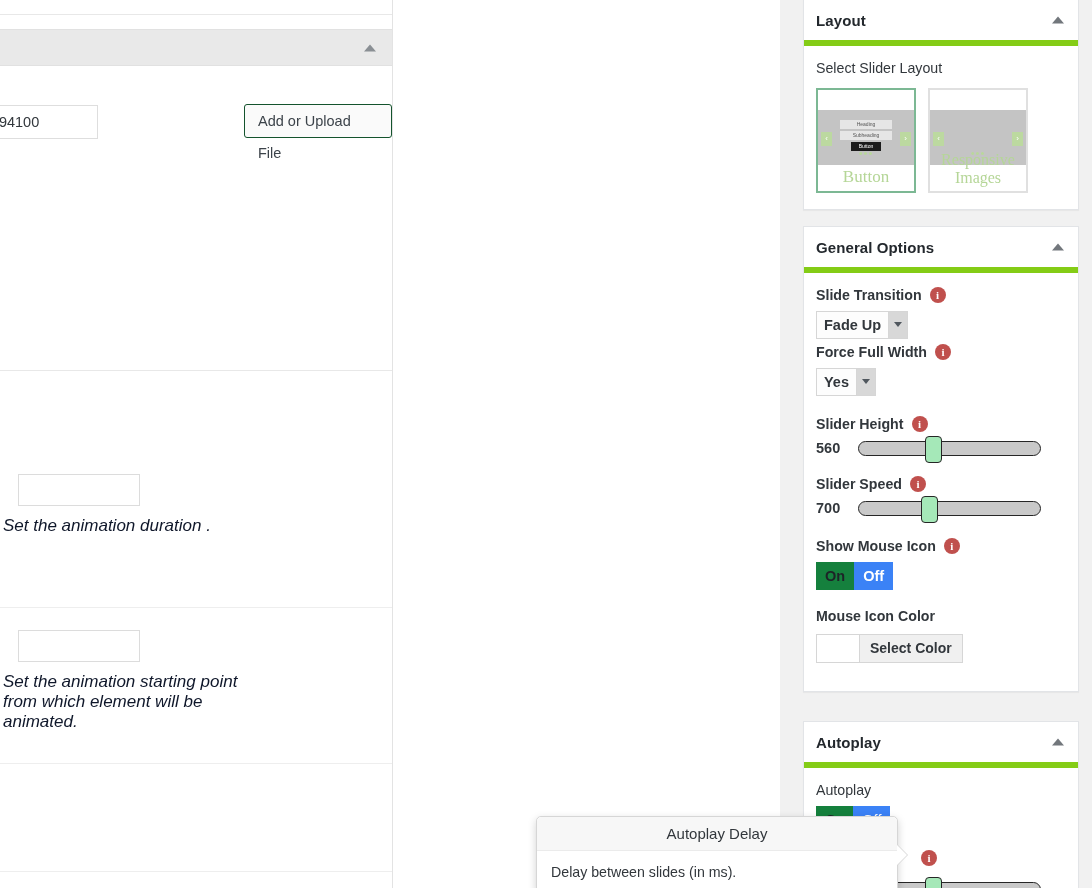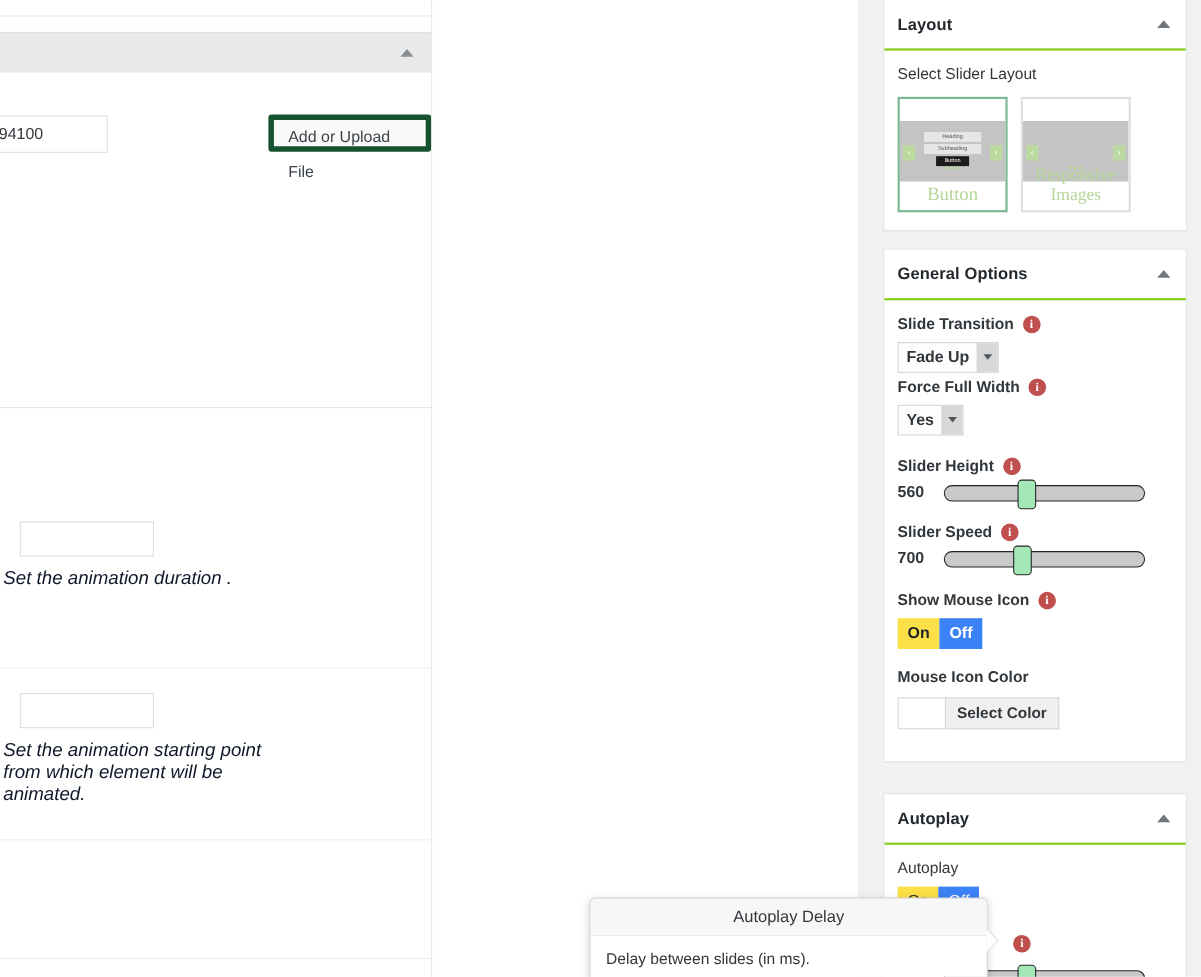--- a/index.html
+++ b/index.html
@@ -60,21 +60,21 @@
     font-size: 14.5px;
     color: #32373c;
     padding: 0 4px;
     line-height: 32px;
     white-space: nowrap;
     overflow: hidden;
   }
   .upload-btn {
     position: absolute; left: 313px; top: 38px;
     height: 34px; padding: 0 13px;
-    border: 5px solid #14532d;
+    border: 1px solid #14532d;
     background: #fafafa;
     border-radius: 3px;
     font-size: 14.5px;
     color: #3c434a;
     line-height: 32px;
     font-family: "Liberation Sans", sans-serif;
   }
 
   
   .field-row {
@@ -112,21 +112,21 @@
     background: #f1f1f1;
   }
   .panel {
     position: absolute; left: 803px; width: 276px;
     background: #ffffff;
     border: 1px solid #e2e4e7;
     box-shadow: 0 1px 1px rgba(0,0,0,.04);
   }
   .panel-head {
     height: 46px;
-    border-bottom: 2px solid #84cc16;
+    border-bottom: 6px solid #84cc16;
     position: relative;
     display: flex; align-items: center;
   }
   .panel-title {
     font-size: 15px;
     color: #23282d;
     font-weight: bold;
     margin-left: 12px;
     letter-spacing: .1px;
     font-family: "Liberation Sans", sans-serif;
@@ -287,21 +287,21 @@
   
   .onoff { display: flex; margin-top: 2px; }
   .onoff .seg {
     height: 28px; min-width: 34px;
     padding: 0 9px;
     font-size: 14.5px;
     line-height: 28px;
     text-align: center;
     font-family: "Liberation Sans", sans-serif;
   }
-  .onoff .on  { background: #fde047; color: #1d2327; }
+  .onoff .on  { background: #15803d; color: #1d2327; }
   .onoff .off { background: #3b82f6; color: #ffffff; }
 
   
   .colorpick { display: inline-flex; margin-top: 2px; }
   .colorpick .swatch {
     width: 44px; height: 29px;
     background: #ffffff;
     border: 1px solid #d6d6d6;
   }
   .colorpick .cbtn {

